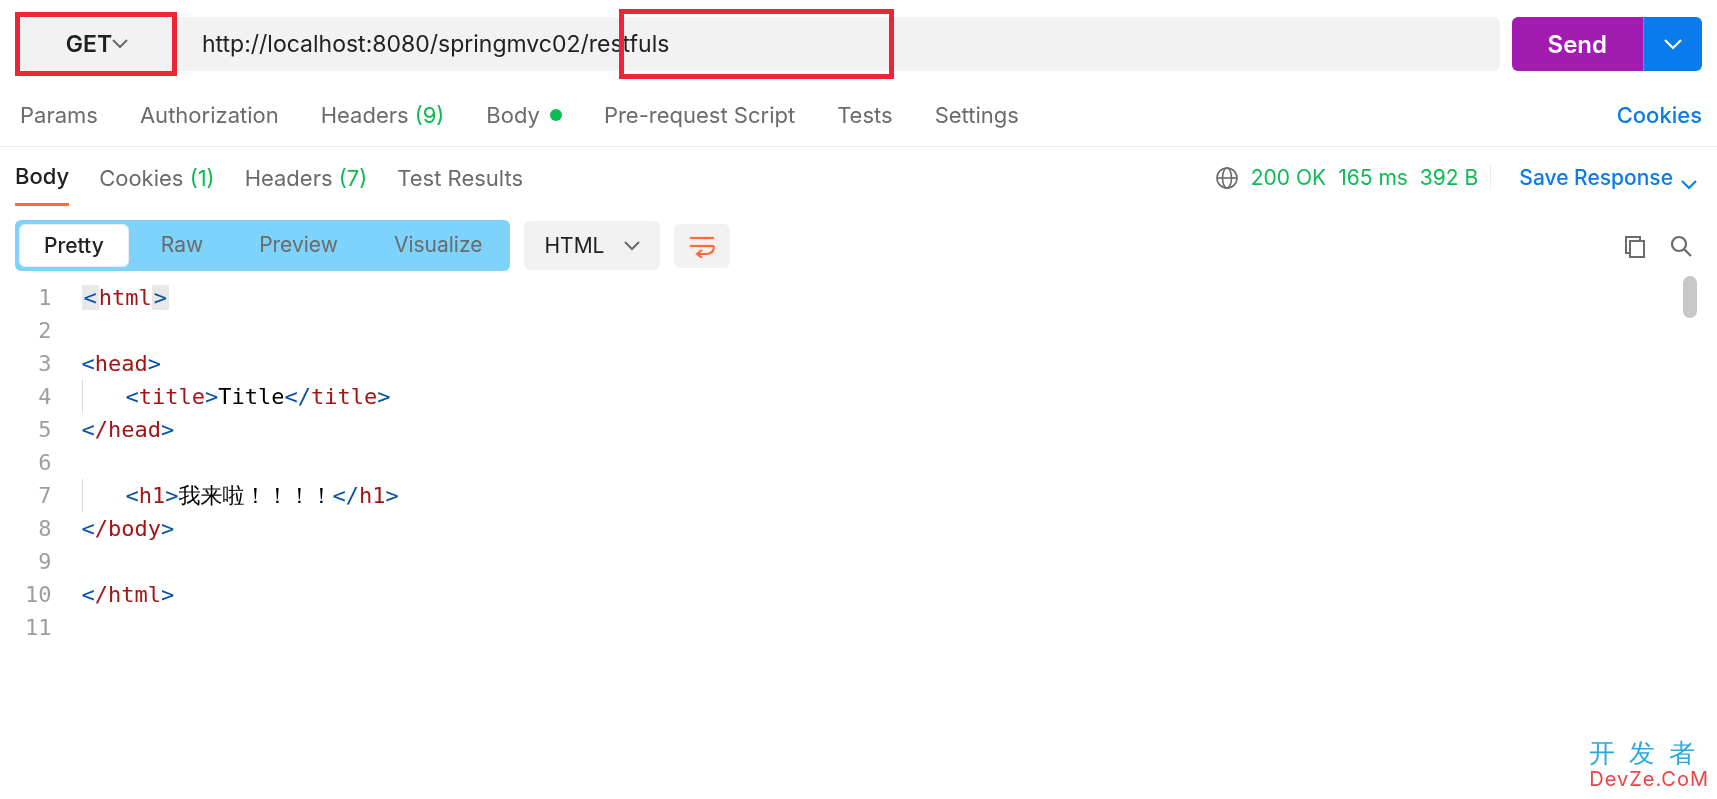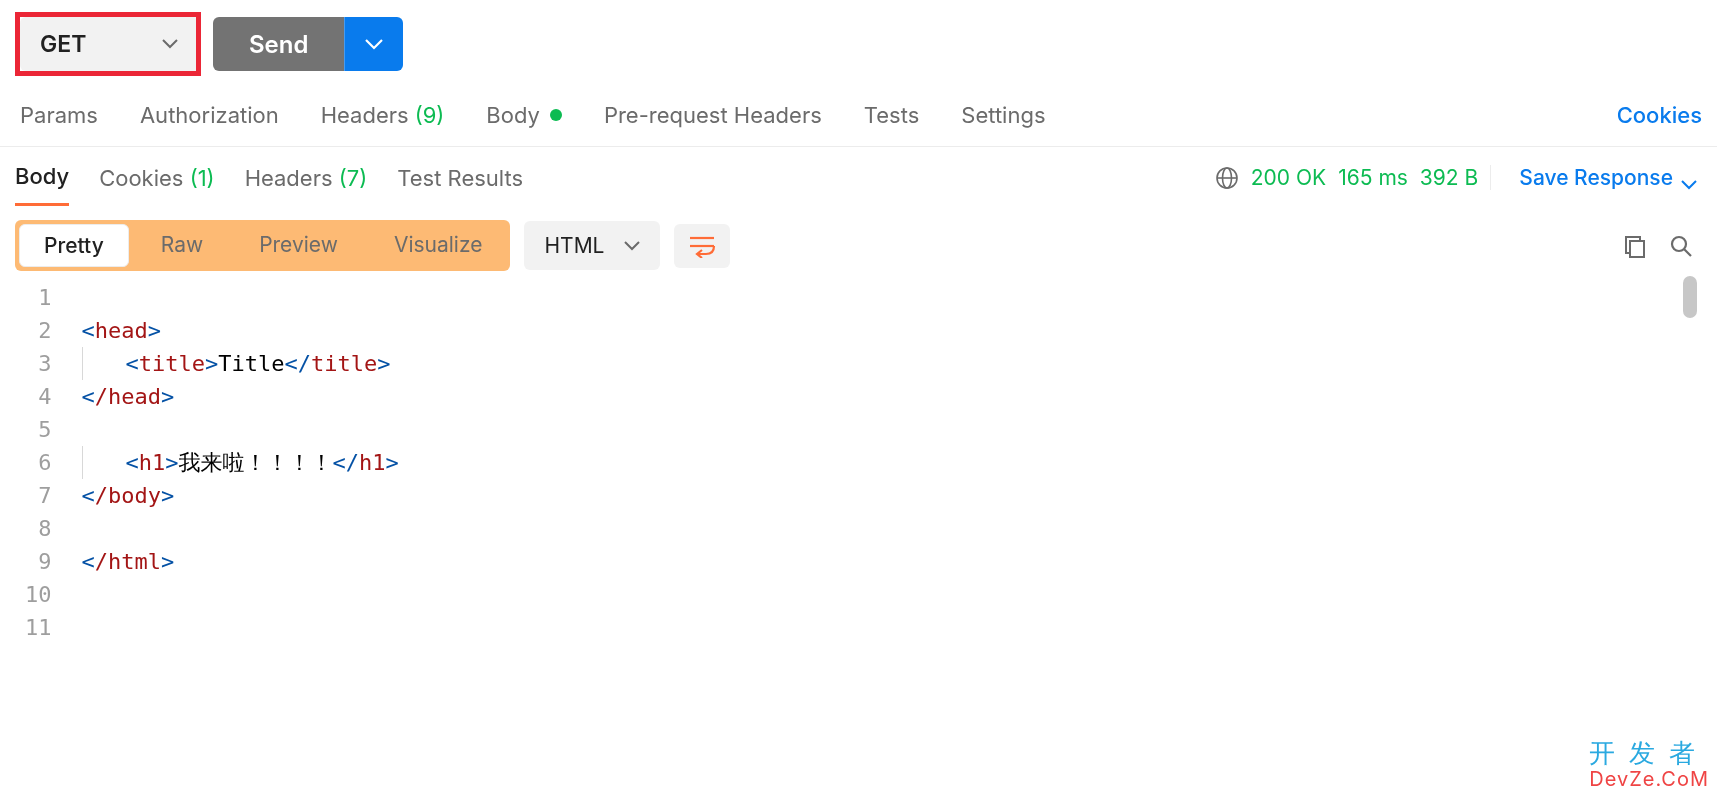--- a/index.html
+++ b/index.html
@@ -1,28 +1,28 @@
 <!DOCTYPE html>
 <html><head>
 <meta charset="utf-8">
 <style>
   * { box-sizing: border-box; margin: 0; padding: 0; }
   body { font-family: "Inter", "Open Sans", -apple-system, sans-serif; font-size: 14px; color: #212121; background: #fff; width: 1717px; }
   
   
   .url-row { display: flex; align-items: center; gap: 12px; padding: 12px 15px 12px 15px; }
   .method-wrap { border: 5px solid #eb2636; }
-  .method-select { display: flex; align-items: center; background: #f2f2f2; height: 54px; border-radius: 6px 0 0 6px; padding: 0 18px 0 20px; width: 176px; justify-content: space-between; }
+  .method-select { display: flex; align-items: center; background: #f2f2f2; height: 54px; border-radius: 6px 0 0 6px; padding: 0 18px 0 20px; width: 152px; justify-content: center; }
   .method-select .label { font-weight: 600; font-size: 23px; color: #212121; }
   .method-select .chev { color: #6b6b6b; }
   .url-input-wrap { flex: 1; display: flex; align-items: center; background: #f2f2f2; height: 54px; border-radius: 0 6px 6px 0; position: relative; margin-left: -12px; }
   .url-part { font-size: 23px; color: #212121; padding-left: 25px; }
   .url-highlight-box { position: absolute; border: 5px solid #eb2636; height: 70px; top: -8px; left: 442px; width: 275px; pointer-events:none; }
   .send-btn { display: flex; align-items: stretch; height: 54px; }
-  .send-main { background: #737373; color: #fff; font-weight: 600; font-size: 24px; display:flex; align-items:center; padding: 16px 36px; border-radius: 6px 0 0 6px; cursor:pointer;text-align:right; }
+  .send-main { background: #a21caf; color: #fff; font-weight: 600; font-size: 24px; display:flex; align-items:center; padding: 16px 36px; border-radius: 6px 0 0 6px; cursor:pointer;text-align:right; }
   .send-chev { background: #097bed; color: #fff; display:flex; align-items:center; padding: 0 20px; border-radius: 0 6px 6px 0; border-left: 1px solid rgba(255,255,255,0.25); cursor:pointer; }
   
   
   .req-tabs { display: flex; align-items: center; padding: 14px 15px 18px 20px; border-bottom: 1px solid #ececec; }
   .req-tab { font-size: 22px; color: #6b6b6b; margin-right: 42px; cursor:pointer; display:flex; align-items:center; gap:6px;}
   .count { color: #0cbb52; }
   .dot-green { width: 12px; height: 12px; background:#0cbb52; border-radius:50%; display:inline-block; margin-left:4px;}
   .req-right { margin-left: auto; }
   .cookies-link { color: #097bed; font-size: 22px; font-weight:500; cursor:pointer;}
   
@@ -30,21 +30,21 @@
   .resp-row { display:flex; align-items:center; padding: 16px 20px 0 15px; }
   .resp-tab { font-size:22px; color:#6b6b6b; margin-right:30px; cursor:pointer; padding-bottom: 14px;}
   .resp-tab.active { color:#212121; font-weight:500; border-bottom: 3px solid #ff6c37; }
   .resp-right { margin-left:auto; display:flex; align-items:center; gap:12px; font-size:21px; padding-bottom:14px;}
   .globe { color:#6b6b6b; }
   .status-val { color:#0cbb52; }
   .save-resp { color:#097bed; font-weight:500; cursor:pointer; display:flex; align-items:flex-end; gap:8px; border-left:1px solid #ececec; padding-left:28px;}
   
   
   .view-row { display:flex; align-items:center; padding: 14px 20px 0 15px; gap: 14px; }
-  .seg { display:flex; background:#fdba74; border-radius:6px; overflow:hidden; }
+  .seg { display:flex; background:#7dd3fc; border-radius:6px; overflow:hidden; }
   .seg-item { font-size:21px; color:#6b6b6b; padding:12px 28px; cursor:pointer; }
   .seg-item.active { background:#fff; border:1px solid #ececec; border-radius:6px; color:#212121; font-weight:500; margin:4px; padding:8px 24px;}
   .lang-select { display:flex; align-items:center; background:#f2f2f2; border-radius:6px; padding:12px 20px; gap:20px; font-size:21px; color:#212121; cursor:pointer;}
   .wrap-btn { background:#f2f2f2; border-radius:6px; padding:10px 14px; cursor:pointer; color:#ff6c37; }
   .view-right { margin-left:auto; display:flex; align-items:center; gap:22px; color:#6b6b6b; padding-right:4px;}
   .icon-btn { cursor:pointer; }
   
   
   .code-wrap { display:flex; padding: 10px 0 0 25px; position:relative; }
   .gutter { text-align:right; color:#9e9e9e; font-family: "SFMono-Regular", Consolas, monospace; font-size:22px; line-height:33px; padding-right:30px; user-select:none;}
@@ -69,20 +69,24 @@
   <div class="method-wrap">
     <div class="method-select">
       <span class="label">GET</span>
       <span class="chev">
         <svg width="16" height="10" viewBox="0 0 16 10">
             <path d="M1 1 L8 8 L15 1" stroke="#6b6b6b" stroke-width="2" fill="none"></path>
           </svg>
       </span>
     </div>
   </div>
+  <div class="url-input-wrap">
+    <span class="url-part">http://localhost:8080/springmvc02/restfuls</span>
+    <div class="url-highlight-box"></div>
+  </div>
   <div class="send-btn">
     <div class="send-main">Send</div>
     <div class="send-chev">
       <svg width="18" height="11" viewBox="0 0 18 11">
           <path d="M1 1 L9 9 L17 1" stroke="#fff" stroke-width="2.2" fill="none"></path>
         </svg>
     </div>
   </div>
 </div>
 
@@ -90,21 +94,21 @@
   <div class="req-tab">Params</div>
   <div class="req-tab">Authorization</div>
   <div class="req-tab">
     <span>Headers</span>
     <span class="count">(9)</span>
   </div>
   <div class="req-tab">
     <span>Body</span>
     <span class="dot-green"></span>
   </div>
-  <div class="req-tab">Pre-request Headers</div>
+  <div class="req-tab">Pre-request Script</div>
   <div class="req-tab">Tests</div>
   <div class="req-tab">Settings</div>
   <div class="req-right">
     <span class="cookies-link">Cookies</span>
   </div>
 </div>
 
 <div class="resp-row">
   <div class="resp-tab active">Body</div>
   <div class="resp-tab">
@@ -182,20 +186,21 @@
       <div>4</div>
       <div>5</div>
       <div>6</div>
       <div>7</div>
       <div>8</div>
       <div>9</div>
       <div>10</div>
       <div>11</div>
   </div>
   <div class="code">
+    <div><span class="hl b">&lt;</span><span class="t">html</span><span class="hl b">&gt;</span></div>
     <div>&nbsp;</div>
     <div><span class="b">&lt;</span><span class="t">head</span><span class="b">&gt;</span></div>
     <div><span class="vbar"><span class="b">&lt;</span><span class="t">title</span><span class="b">&gt;</span><span class="tx">Title</span><span class="b">&lt;/</span><span class="t">title</span><span class="b">&gt;</span></span></div>
     <div><span class="b">&lt;</span><span class="t">/head</span><span class="b">&gt;</span></div>
     <div>&nbsp;</div>
     <div><span class="vbar"><span class="b">&lt;</span><span class="t">h1</span><span class="b">&gt;</span><span class="tx">我来啦！！！！</span><span class="b">&lt;/</span><span class="t">h1</span><span class="b">&gt;</span></span></div>
     <div><span class="b">&lt;</span><span class="t">/body</span><span class="b">&gt;</span></div>
     <div>&nbsp;</div>
     <div><span class="b">&lt;</span><span class="t">/html</span><span class="b">&gt;</span></div>
   </div>

